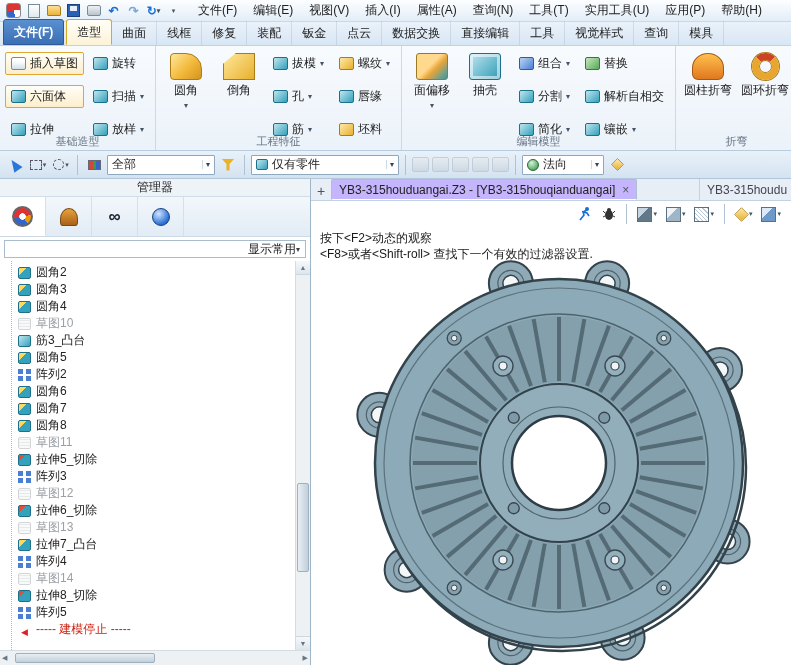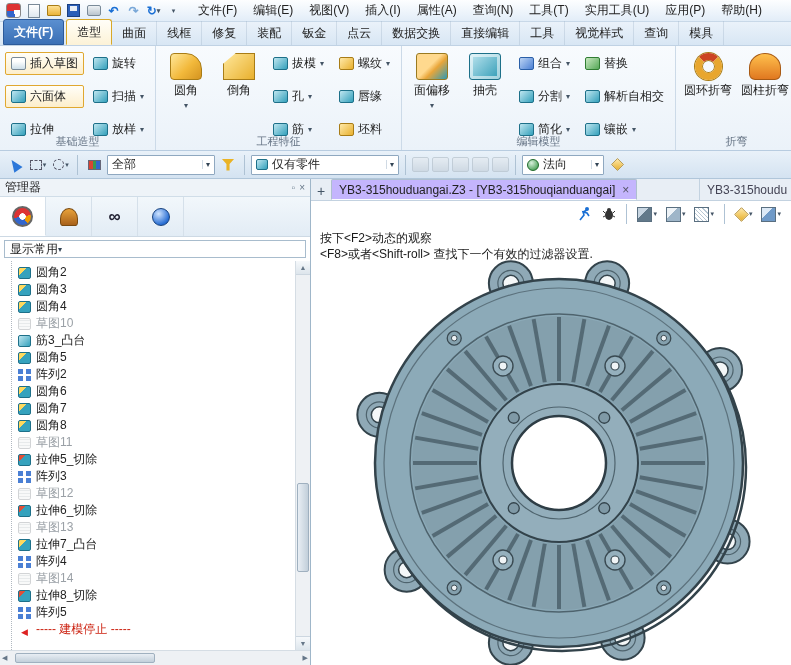--- a/index.html
+++ b/index.html
@@ -61,30 +61,30 @@
   .funnel-shape { width:13px; height:12px; background:#eab325; clip-path:polygon(0 0,100% 0,62% 45%,62% 100%,38% 100%,38% 45%); }
   .ball-green { width:12px; height:12px; border-radius:50%; background:radial-gradient(circle at 35% 30%,#d8f0dc,#2a8f3a); border:1px solid #1e6a2a; }
   .gico { width:17px; height:15px; border-radius:2px; background:linear-gradient(#e6ebf0,#c6cfd7); border:1px solid #aab6c0; opacity:.55; flex:none; }
   .combo { background:#fff; border:1px solid #8fa8c0; height:20px; display:flex; align-items:center; padding:0 4px; gap:4px; border-radius:1px; }
   .combo .caret { margin-left:auto; font-size:8px; color:#345; border-left:1px solid #d0dae4; padding-left:3px; }
   .w104 { width:108px; } .w148 { width:148px; } .w82 { width:82px; }
 
   
   .main { display:flex; height:486px; }
   .left { width:311px; border-right:1px solid #9fb6c9; display:flex; flex-direction:column; background:#fff; flex:none; }
-  .panel-header { height:18px; background:#eef3f8; border-bottom:1px solid #d0dde8; display:flex; align-items:center; padding:0 5px; }
+  .panel-header { height:18px; background:#eef3f8; border-bottom:1px solid #d0dde8; display:flex; align-items:center; padding:0 5px;flex-direction:column; }
   .ph-btns { margin-left:auto; display:flex; gap:4px; color:#678; font-size:10px; }
   .panel-tabs { height:40px; display:flex; border-bottom:1px solid #cdd9e4; background:linear-gradient(#f2f7fb,#e2ecf5); }
   .ptab { width:46px; display:flex; align-items:center; justify-content:center; border-right:1px solid #d5e0ea; }
   .ptab.active { background:#fff; border-bottom:1px solid #fff; }
   .pt-gauge { width:21px; height:21px; border-radius:50%; border:2px solid #666; background:radial-gradient(circle at 50% 50%,#fff 0 3px,transparent 3.5px),conic-gradient(#d33 0 22%,#e90 22% 40%,#36c 40% 72%,#d33 72%); }
   .pt-stamp { width:18px; height:18px; background:linear-gradient(#e8a23a,#a8611a); border-radius:50% 50% 20% 20%/60% 60% 20% 20%; border:1px solid #7a4a10; }
   .pt-glasses::before { content:"∞"; font-size:17px; font-weight:bold; color:#223; }
   .pt-sphere { width:18px; height:18px; border-radius:50%; background:radial-gradient(circle at 35% 30%,#cfe4ff,#2a6fd4 70%,#1a4fa0); border:1px solid #16417e; }
-  .display-combo { margin:3px 4px; border:1px solid #a8bccd; height:18px; display:flex; align-items:center; justify-content:flex-start; padding:0 5px; background:#fff; }
+  .display-combo { margin:3px 4px; border:1px solid #a8bccd; height:18px; display:flex; align-items:center; justify-content:flex-end; padding:0 5px; background:#fff; }
   .display-combo .caret { font-size:8px; color:#345; }
 
   .tree { flex:1; position:relative; overflow:hidden; padding:3px 16px 0 18px; background:#fff; }
   .tree::before { content:""; position:absolute; left:11px; top:0; bottom:0; border-left:1px dotted #b0b8c0; }
   .tree-row { height:17px; display:flex; align-items:center; gap:5px; white-space:nowrap; }
   .tl { font-size:12px; }
   .tree-row.gray .tl { color:#9aa0a6; }
   .tree-row.gray .ti { opacity:.45; filter:grayscale(.5); }
   .tree-row.stop .tl { color:#cc2211; }
   .ti { width:13px; height:12px; border-radius:2px; flex:none; }
@@ -299,26 +299,26 @@
         <span class="ri"></span>
         <span>镶嵌</span>
         <span class="caret">▾</span>
       </div>
     </div>
     <div class="rgroup-label">编辑模型</div>
   </div>
 
   <div class="rgroup">
     <div class="bbtn">
+      <span class="bi cylbend"></span>
+      <span>圆柱折弯</span>
+    </div>
+    <div class="bbtn">
       <span class="bi torusbend"></span>
       <span>圆环折弯</span>
-    </div>
-    <div class="bbtn">
-      <span class="bi cylbend"></span>
-      <span>圆柱折弯</span>
     </div>
     <div class="rgroup-label">折弯</div>
   </div>
 </div>
 
 <div class="seltoolbar">
   <span class="tbico">
       <span class="cursor-shape"></span>
     </span>
   <span class="tbico">

